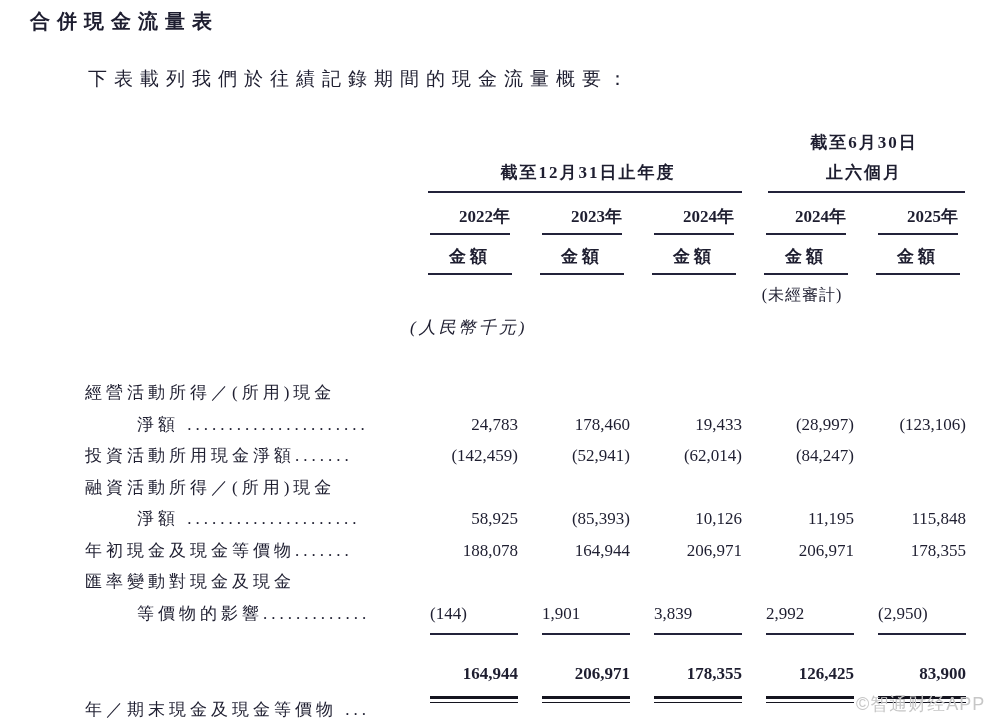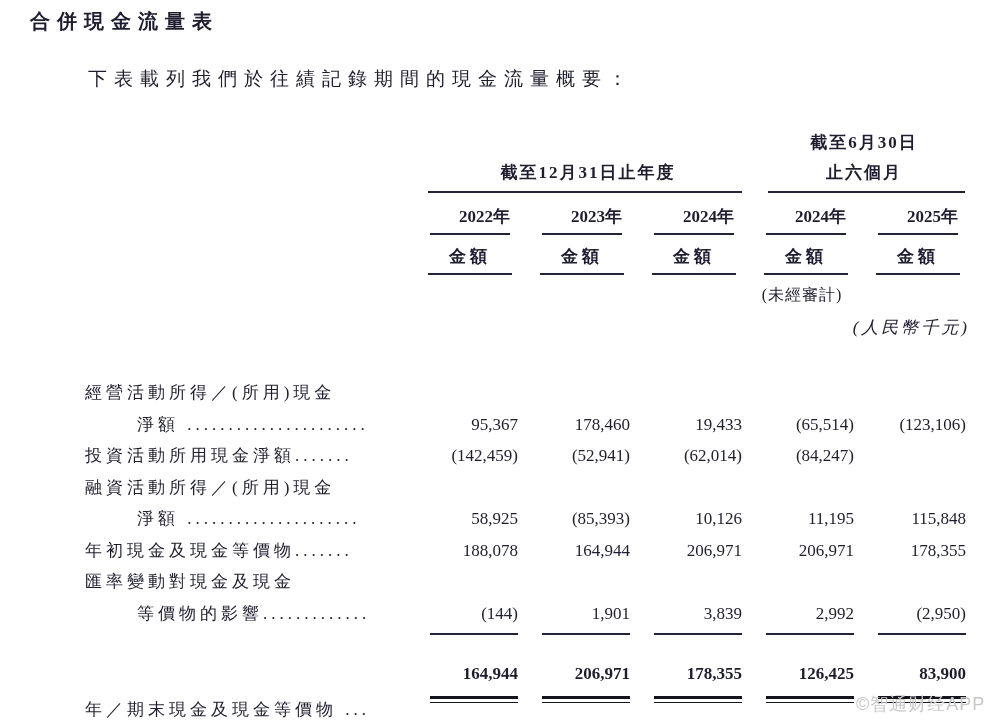--- a/index.html
+++ b/index.html
@@ -40,29 +40,29 @@
   }
   .hrow5 { padding-top:10px; }
   .acell { text-align:right; padding-right:10px; }
   .alab {
     display:inline-block; width:84px; text-align:center; font-weight:bold;
     font-size:17px; letter-spacing:4px; padding-bottom:5px; border-bottom:2px solid #23233a; white-space:nowrap;
   }
   .hrow6 { padding-top:8px; height:24px; line-height:24px; }
   .unaudited { grid-column:5/6; text-align:center; font-size:16px; letter-spacing:1px; white-space:nowrap; }
   .hrow7 { padding-top:8px; height:26px; line-height:26px; }
-  .currency { grid-column:2/7; text-align:right; font-style:italic; font-size:17px; letter-spacing:3px; }
+  .currency { grid-column:2/7; text-align:left; font-style:italic; font-size:17px; letter-spacing:3px; }
   
   .body { margin-top:36px; }
   .row { height:31.5px; line-height:31.5px; font-size:17px; }
   .lbl { letter-spacing:4px; white-space:nowrap; overflow:visible; }
   .ind { padding-left:52px; }
   .vcell { text-align:right; padding-right:4px; font-size:17px; white-space:nowrap; }
   .u1 {
-    display:inline-block; min-width:88px; text-align:right;
+    display:inline-block; min-width:88px; text-align:left;
     padding-bottom:4px; border-bottom:2px solid #23233a;
   }
   .totalrow { margin-top:28px; height:34px; line-height:34px; }
   .totalrow .lbl { font-weight:normal;margin-top:36px; }
   .totalrow .vcell { font-weight:bold; }
   .u2 {
     display:inline-block; min-width:88px; text-align:right; position:relative;
     padding-bottom:5px; border-bottom:3.5px solid #14141f;
   }
   .u2::after {
@@ -131,24 +131,24 @@
         <div class="lbl">經營活動所得／(所用)現金</div>
         <div class="vcell"></div>
         <div class="vcell"></div>
         <div class="vcell"></div>
         <div class="vcell"></div>
         <div class="vcell"></div>
       </div>
 
       <div class="grid row">
         <div class="lbl ind">淨額 ......................</div>
-        <div class="vcell">95,367</div>
+        <div class="vcell">24,783</div>
         <div class="vcell">178,460</div>
         <div class="vcell">19,433</div>
-        <div class="vcell">(65,514)</div>
+        <div class="vcell">(28,997)</div>
         <div class="vcell">(123,106)</div>
       </div>
 
       <div class="grid row">
         <div class="lbl">投資活動所用現金淨額.......</div>
         <div class="vcell">(142,459)</div>
         <div class="vcell">(52,941)</div>
         <div class="vcell">(62,014)</div>
         <div class="vcell">(84,247)</div>
       </div>

